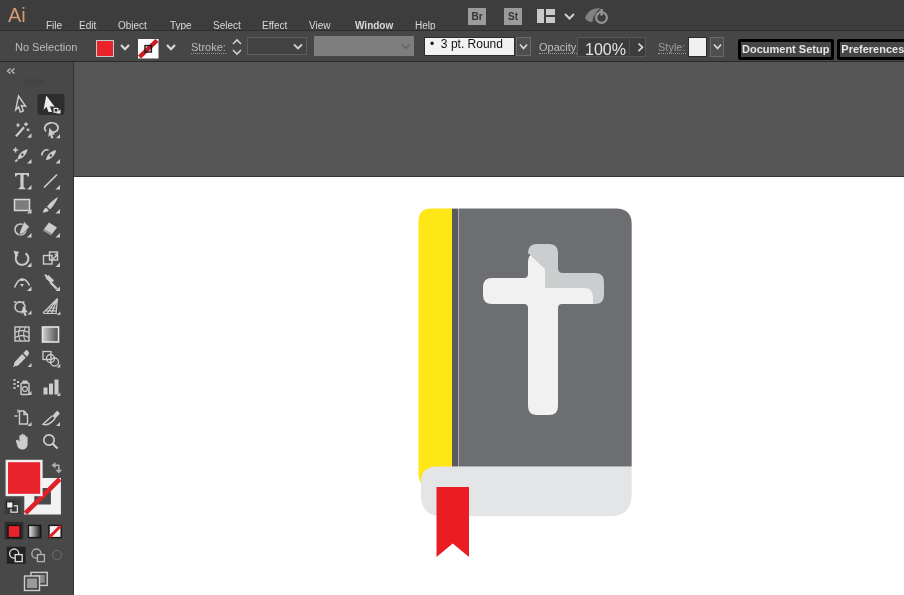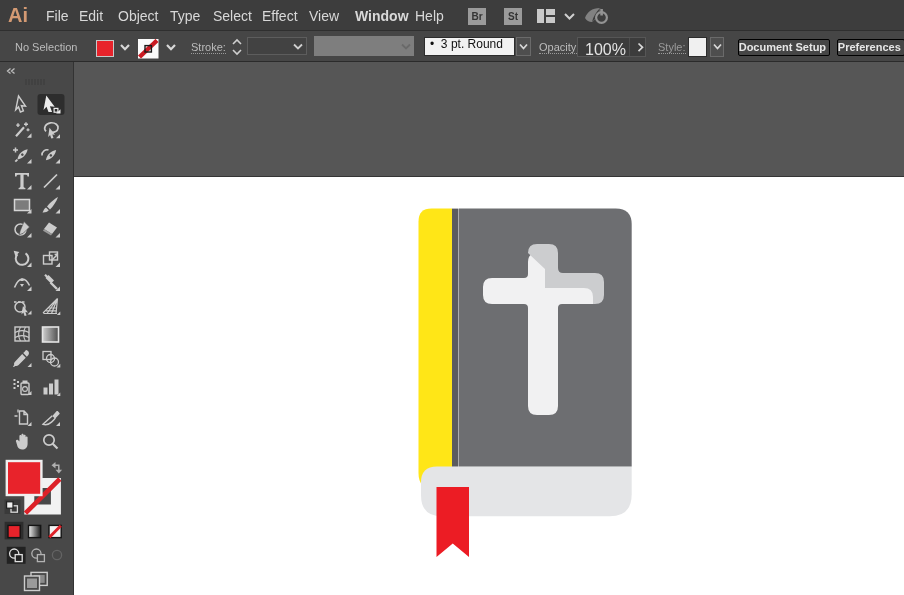--- a/index.html
+++ b/index.html
@@ -1,27 +1,27 @@
 <!DOCTYPE html>
 <html><head>
 <meta charset="utf-8">
 <style>
   html,body{margin:0;padding:0;}
   body{width:904px;height:595px;overflow:hidden;font-family:"Liberation Sans",sans-serif;background:#565656;}
   #app{position:absolute;top:0;left:0;width:904px;height:595px;background:#565656;}
   .abs{position:absolute;}
   
   #menubar{position:absolute;left:0;top:0;width:904px;height:30px;background:#3d3d3d;}
-  .menuitem{position:absolute;top:1px;height:30px;line-height:30px;color:#d8d8d8;font-size:14px;}
-  #ailogo{position:absolute;left:8px;top:0;height:30px;line-height:31px;color:#d49a73;font-size:20px;font-weight:bold;text-align:right;}
+  .menuitem{position:absolute;top:11px;height:30px;line-height:30px;color:#d8d8d8;font-size:10px;}
+  #ailogo{position:absolute;left:8px;top:0;height:30px;line-height:31px;color:#d49a73;font-size:20px;font-weight:normal;text-align:right;}
   
   #ctrlbar{position:absolute;left:0;top:30px;width:904px;height:32px;background:#464646;border-top:1px solid #2f2f2f;border-bottom:1px solid #2b2b2b;box-sizing:border-box;}
   .clabel{position:absolute;color:#bcbcbc;font-size:11px;top:10px;}
   .dotted{border-bottom:1px dotted #9a9a9a;padding-bottom:0px;}
-  .cbtn{position:absolute;top:8px;height:15px;border:1px solid #000000;border-radius:2px;color:#e6e6e6;font-size:11px;font-weight:bold;text-align:left;line-height:15px;background:#464646;}
+  .cbtn{position:absolute;top:8px;height:15px;border:3px solid #000000;border-radius:2px;color:#e6e6e6;font-size:11px;font-weight:bold;text-align:center;line-height:15px;background:#464646;}
   
   #tabbar{position:absolute;left:74px;top:62px;width:830px;height:30px;background:#3d3d3d;}
   #tab{position:absolute;left:1px;top:4px;width:227px;height:26px;background:#555555;border-radius:3px 3px 0 0;}
   #tab .title{position:absolute;left:9px;top:6px;font-size:11.3px;font-weight:bold;color:#dadada;white-space:nowrap;letter-spacing:0px;}
   
   #canvas{position:absolute;left:74px;top:92px;width:830px;height:503px;background:#565656;}
   #artboard{position:absolute;left:0px;top:84px;width:830px;height:419px;background:#ffffff;border-top:1.5px solid #353535;box-sizing:border-box;}
   
   #tools{position:absolute;left:0;top:62px;width:74px;height:533px;background:#484848;border-right:1px solid #333;box-sizing:border-box;}
 </style>

